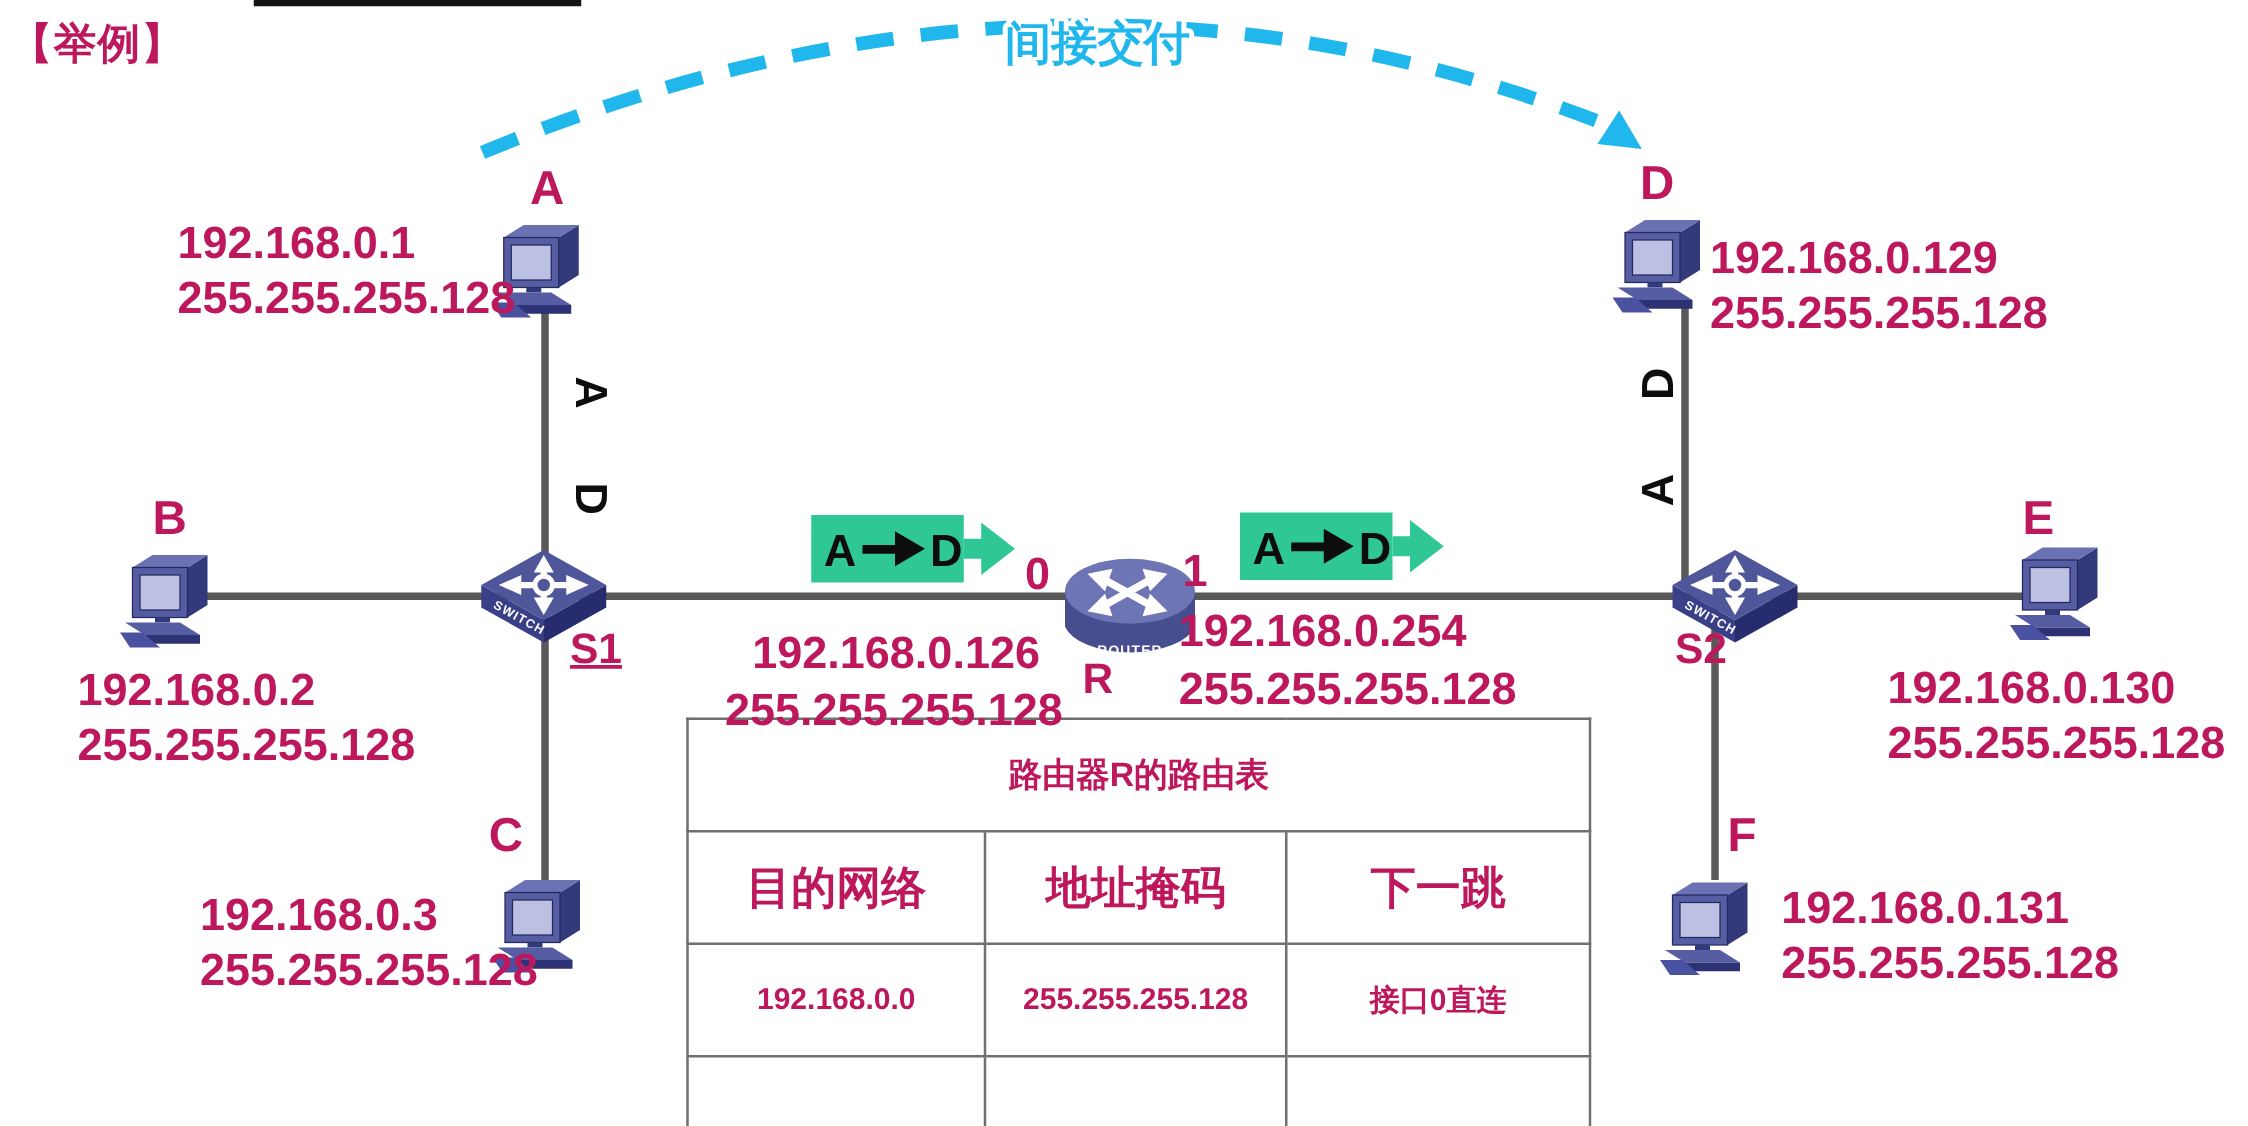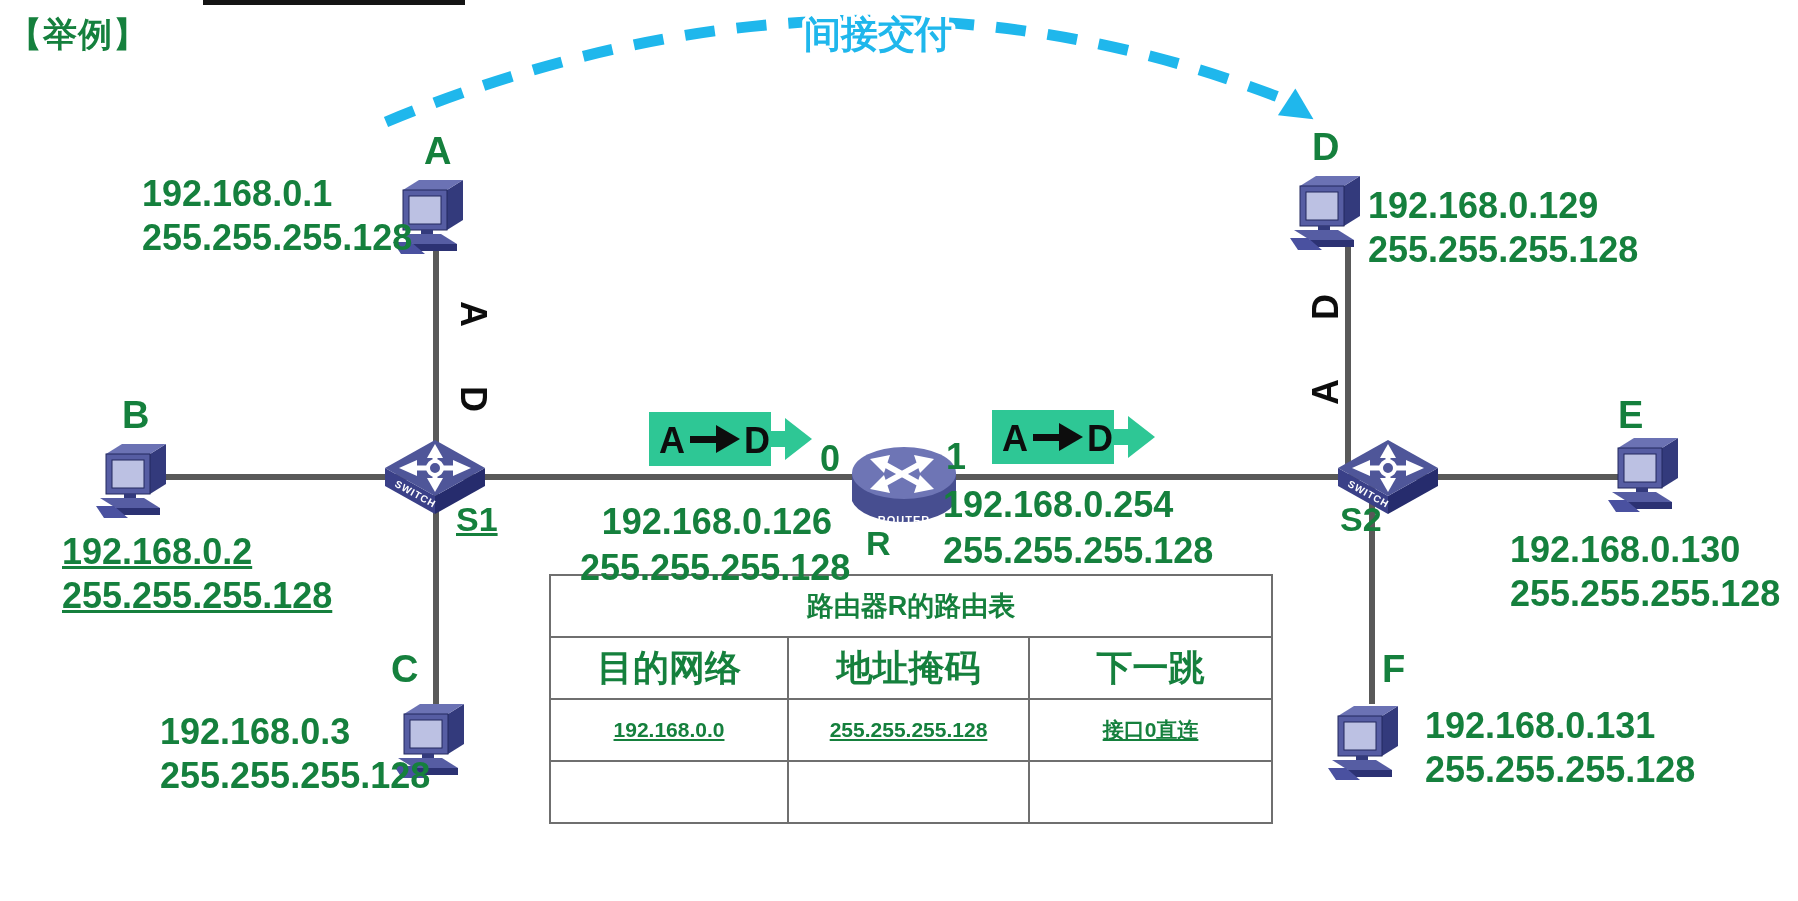--- a/index.html
+++ b/index.html
@@ -1,39 +1,39 @@
 <!DOCTYPE html>
 <html><head>
 <meta charset="utf-8">
 <style>
   html,body{margin:0;padding:0;background:#fff;}
   .stage{
     position:relative;width:1798px;height:901px;background:#ffffff;overflow:hidden;
-    font-family:"Liberation Sans","DejaVu Sans",sans-serif;font-weight:bold;color:#15803d;
+    font-family:"Liberation Sans","DejaVu Sans",sans-serif;font-weight:bold;color:#be185d;
   }
   .abs{position:absolute;}
   .example-tag{font-size:34px;letter-spacing:1px;}
   .host-label{font-size:38px;}
   .dev-label{font-size:34px;}
   .if-label{font-size:36px;}
   .ipblock{font-size:36px;line-height:44px;white-space:nowrap;}
   .ipblock.right{text-align:right;margin-top:17px;}
   .line{background:#595959;}
   .crop-bar{background:#141414;}
   table.rt{
     border-collapse:collapse;table-layout:fixed;background:#fff;
     width:722px;border:2px solid #6f6f6f;
   }
   table.rt td{
     border:2px solid #6f6f6f;text-align:center;vertical-align:middle;
-    font-weight:bold;padding:0;overflow:hidden;white-space:nowrap;
+    font-weight:bold;padding:14px;overflow:hidden;white-space:nowrap;
   }
   td.rt-title{font-size:27px;height:60px;}
   td.rt-head{font-size:36px;height:60px;}
-  td.rt-cell{font-size:21px;height:60px;text-decoration:underline;}
+  td.rt-cell{font-size:24px;height:60px;}
   td.rt-empty{height:60px;}
   svg text{font-family:"Liberation Sans","DejaVu Sans",sans-serif;font-weight:bold;}
 </style>
 </head>
 <body>
 
 <div class="stage">
 
   <svg width="0" height="0" style="position:absolute">
     <defs>
@@ -191,21 +191,21 @@
   <div class="abs dev-label" style="left:456px;top:500px;text-decoration:underline;">S1</div>
   <div class="abs dev-label" style="left:1340px;top:500px;">S2</div>
   <div class="abs dev-label" style="left:866px;top:524px;">R</div>
   <div class="abs if-label" style="left:820px;top:438px;">0</div>
   <div class="abs if-label" style="left:946px;top:436px;">1</div>
 
   <div class="abs ipblock" style="left:142px;top:172px;">
     <div>192.168.0.1</div>
     <div>255.255.255.128</div>
   </div>
-  <div class="abs ipblock" style="left:62px;top:530px;text-decoration:underline;">
+  <div class="abs ipblock" style="left:62px;top:530px;">
     <div>192.168.0.2</div>
     <div>255.255.255.128</div>
   </div>
   <div class="abs ipblock" style="left:160px;top:710px;">
     <div>192.168.0.3</div>
     <div>255.255.255.128</div>
   </div>
   <div class="abs ipblock" style="left:1368px;top:184px;">
     <div>192.168.0.129</div>
     <div>255.255.255.128</div>

